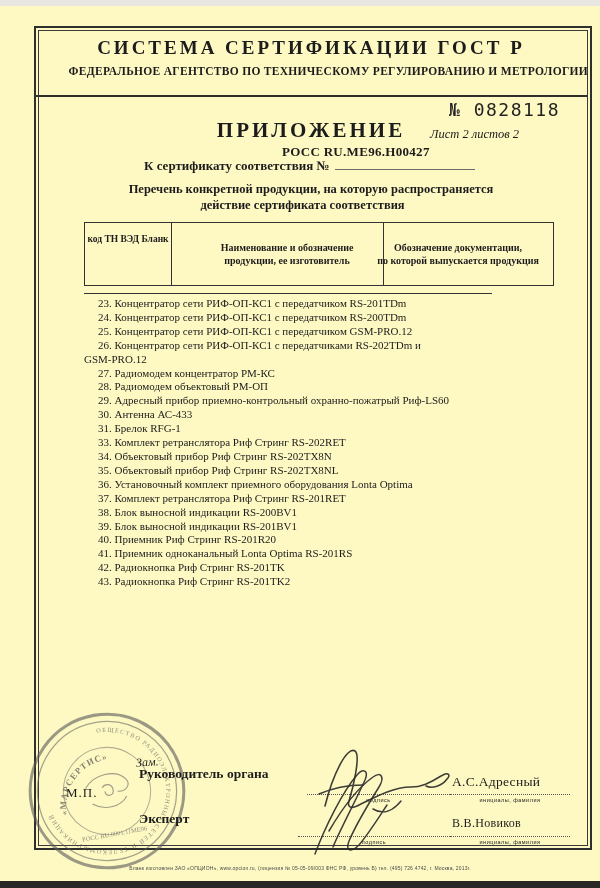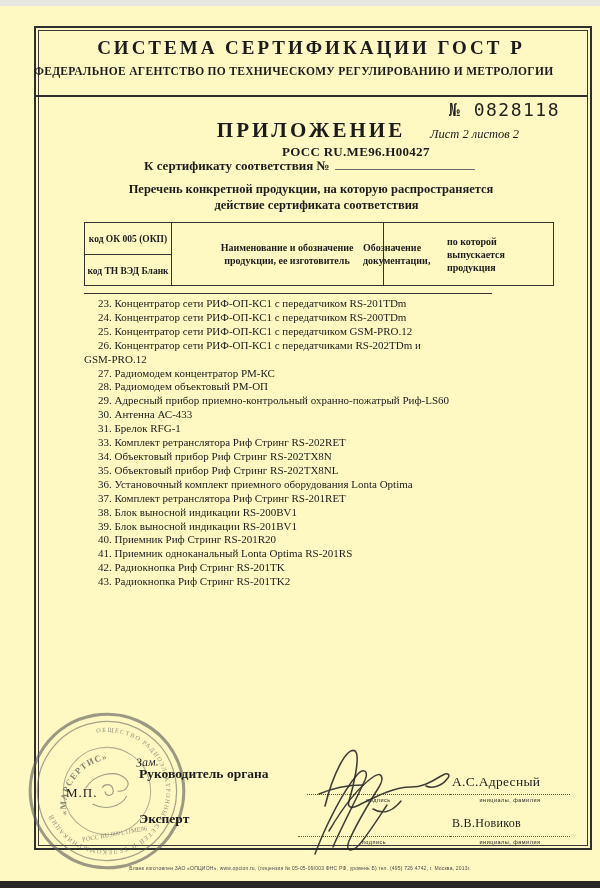--- a/index.html
+++ b/index.html
@@ -8,43 +8,43 @@
     background:#fef9c3;color:#1c1c1c;overflow:hidden;
     font-family:"Liberation Serif", serif;
   }
   .abs{position:absolute;}
   
   .frame{position:absolute;left:34px;top:20px;width:554px;height:820px;border:2px solid #2f2f2f;}
   .frame-inner{position:absolute;inset:2px;border:1px solid #3a3a3a;}
   .band-line{position:absolute;left:34px;top:89px;width:554px;border-top:2px solid #2f2f2f;}
 
   .title{left:34px;top:31px;width:554px;text-align:center;font-size:19px;font-weight:bold;letter-spacing:3px;}
-  .subtitle{left:34px;top:59px;width:554px;text-align:left;font-size:11.5px;font-weight:bold;letter-spacing:.3px;}
+  .subtitle{left:34px;top:59px;width:554px;text-align:right;font-size:11.5px;font-weight:bold;letter-spacing:.3px;}
 
   .form-number{left:330px;top:93px;width:230px;text-align:right;
     font-family:"DejaVu Sans Mono", monospace;font-size:18px;letter-spacing:1.5px;color:#222;}
   .doc-title{left:34px;top:112px;width:554px;text-align:center;font-size:21px;font-weight:bold;letter-spacing:3px;}
   .sheet-info{left:430px;top:121px;font-size:12.5px;font-style:italic;}
   .ross-number{left:282px;top:138px;font-size:13px;font-weight:bold;letter-spacing:.3px;}
   .cert-line{left:144px;top:152px;font-size:13px;font-weight:bold;}
   .cert-blank{display:inline-block;width:140px;height:11px;border-bottom:1.2px solid #6a6a6a;margin-left:5px;}
   .intro1{left:34px;top:176px;width:554px;text-align:center;font-size:12.5px;font-weight:bold;}
-  .intro2{left:48px;top:192px;width:537px;text-align:center;font-size:12.5px;font-weight:bold;}
+  .intro2{left:34px;top:192px;width:537px;text-align:center;font-size:12.5px;font-weight:bold;}
 
   
   .thead{left:84px;top:216px;width:468px;height:62px;border:1.5px solid #333;}
   .t-col1{position:absolute;left:0;top:0;width:86px;height:100%;border-right:1.4px solid #333;}
   .t-col1-top,.t-col1-bot{height:50%;display:flex;align-items:center;justify-content:center;
     font-size:9.5px;font-weight:bold;white-space:nowrap;}
   .t-col1-top{border-bottom:1.4px solid #333;}
   .t-col2{position:absolute;left:86px;top:0;width:192px;height:100%;border-right:1.4px solid #333;
     display:flex;flex-direction:column;align-items:center;justify-content:center;
     font-size:10px;font-weight:bold;line-height:13px;padding-left:20px;}
   .t-col3{position:absolute;left:278px;top:0;right:0;height:100%;
-    display:flex;flex-direction:row;align-items:center;justify-content:center;
+    display:flex;flex-direction:column;align-items:center;justify-content:center;
     font-size:10px;font-weight:bold;line-height:13px;}
   .thead-underline{left:84px;top:287px;width:408px;border-top:1.3px solid #333;}
 
   
   .plist{left:98px;top:291px;width:465px;font-size:11px;line-height:13.9px;}
   .pline{white-space:nowrap;}
   .pline.cont{margin-left:-14px;}
 
   
   .mp-label{left:66px;top:779px;font-size:13px;letter-spacing:1px;z-index:3;}
@@ -90,21 +90,20 @@
   <div class="abs sheet-info">Лист 2 листов 2</div>
   <div class="abs ross-number">РОСС RU.ME96.H00427</div>
   <div class="abs intro1">Перечень конкретной продукции,  на которую распространяется</div>
   <div class="abs cert-line">
     <span>К сертификату соответствия №</span><span class="cert-blank"></span>
   </div>
   <div class="abs intro2">действие сертификата соответствия</div>
 
   <div class="abs thead">
     <div class="t-col1">
-      <div class="t-col1-top">код ОК 005 (ОКП)</div>
       <div class="t-col1-bot">код ТН ВЭД Бланк</div>
     </div>
     <div class="t-col2">
       <div>Наименование и обозначение</div>
       <div>продукции, ее изготовитель</div>
     </div>
     <div class="t-col3">
       <div>Обозначение документации,</div>
       <div>по которой выпускается продукция</div>
     </div>

